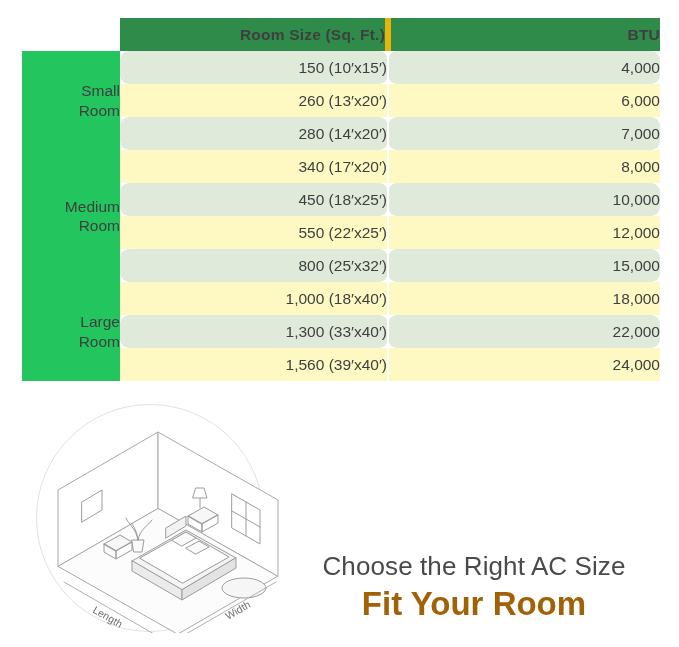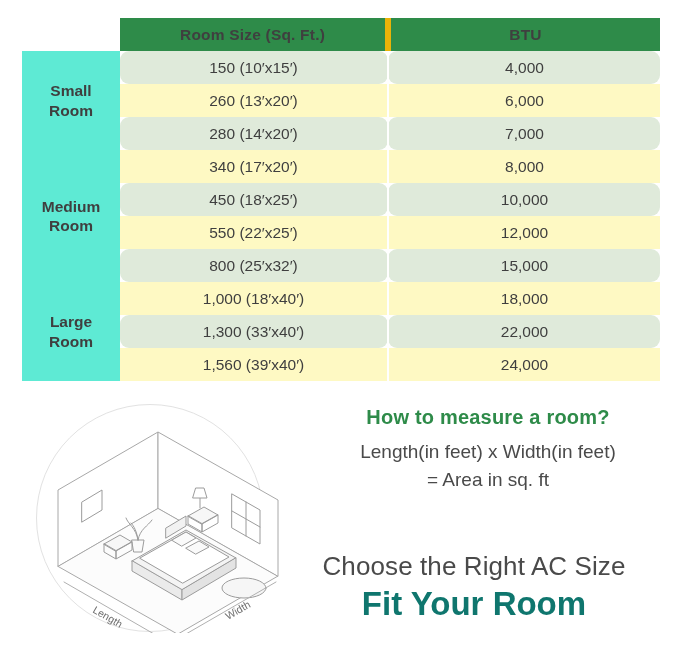--- a/index.html
+++ b/index.html
@@ -35,44 +35,44 @@
     table-layout: fixed;
     width: 638px;
   }
   table.btu-table col.c-cat  { width: 98px; }
   table.btu-table col.c-size { width: 268px; }
   table.btu-table col.c-btu  { width: 272px; }
 
   .btu-table th, .btu-table td {
     padding: 0;
     margin: 0;
-    text-align: center;
+    text-align: right;
     vertical-align: middle;
     font-size: 15.5px;
     height: 33px;
     color: #3f3f3f;
   }
   .hdr {
     background: #2e8b49;
     color: #ffffff;
     font-weight: bold;
     font-size: 17px;
     letter-spacing: 0.2px;
     height: 36px;
   }
   .hdr-blank {
     background: #ffffff;
   }
   .hdr-sep {
     border-left: 6px solid #eab308;
   }
   .cat-cell {
-    background: #5eead4;
+    background: #22c55e;
     color: #2e8b49;
-    font-weight: bold;
+    font-weight: normal;
     font-size: 17px;
     line-height: 1.25;
   }
   .row-a td.data { background: #dfeada; border-radius: 9px; }
   .row-b td.data { background: #fef9c3; }
   td.data.sep { border-left: 2px solid #ffffff; }
 
   
   .illus {
     position: absolute;
@@ -123,21 +123,21 @@
     text-align: center;
   }
   .headline-1 {
     font-size: 26px;
     color: #4a4a4a;
     letter-spacing: 0.1px;
     line-height: 1.15;
   }
   .headline-2 {
     font-size: 33px;
-    color: #0f766e;
+    color: #a16207;
     font-weight: bold;
     line-height: 1.2;
     margin-top: 2px;
   }
 
   .dim-label {
     font-size: 10.5px;
     fill: #6f6f6f;
     font-family: "Liberation Sans", sans-serif;
   }
@@ -266,24 +266,19 @@
         <path d="M80 153 L80 161 L96 152 L96 144 Z" stroke="#9c9c9c"></path>
 
         <path d="M28 184 L118 236" stroke="#b0b0b0"></path>
         <path d="M150 236 L240 184" stroke="#b0b0b0"></path>
       </g>
       <text class="dim-label" x="56" y="214" transform="rotate(30 56 214)">Length</text>
       <text class="dim-label" x="192" y="222" transform="rotate(-30 192 222)">Width</text>
     </svg>
   </div>
 
-  <div class="measure-block">
-    <div class="measure-title">How to measure a room?</div>
-    <div class="measure-line">Length(in feet) x Width(in feet)</div>
-    <div class="measure-line">= Area in sq. ft</div>
-  </div>
 
   <div class="headline-block">
     <div class="headline-1">Choose the Right AC Size</div>
     <div class="headline-2">Fit Your Room</div>
   </div>
 
 </div>
 
 </body></html>

